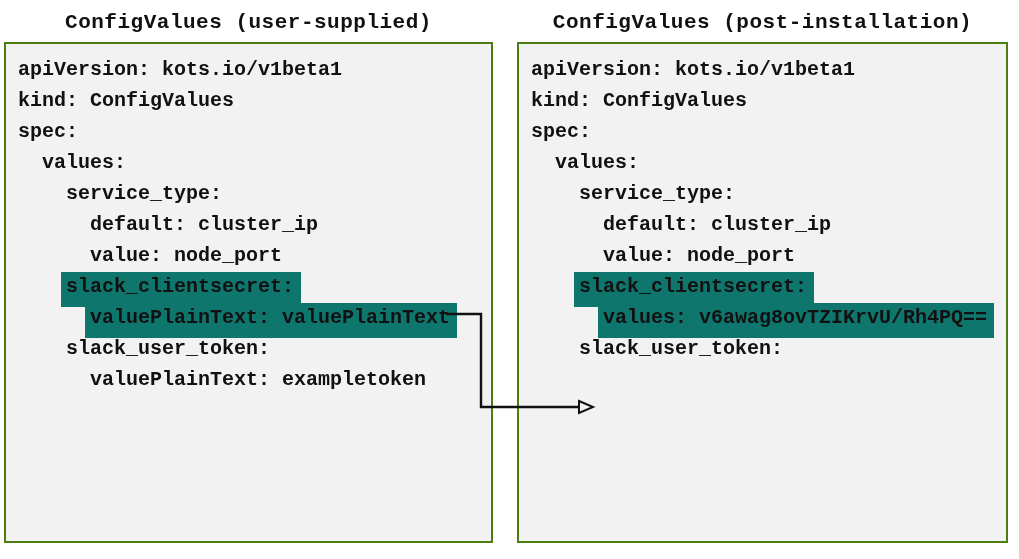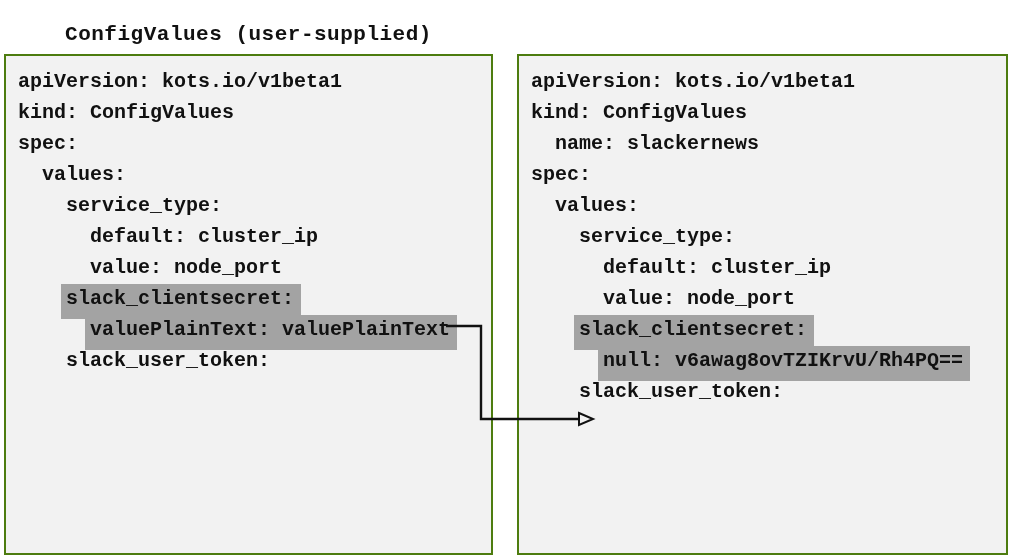--- a/index.html
+++ b/index.html
@@ -4,21 +4,21 @@
 <style>
   * { margin: 0; padding: 0; box-sizing: border-box; }
   html, body { background: #ffffff; }
   body {
     font-family: "Liberation Mono", "DejaVu Sans Mono", monospace;
     width: 1019px; height: 559px;
     position: relative;
     overflow: hidden;
   }
   .stage {
-    position: absolute; left: 0; top: 12px;
+    position: absolute; left: 0; top: 0;
     width: 1019px; height: 416px; text-decoration: underline;
   }
   .panel-title {
     position: absolute;
     top: 11px;
     font-size: 21px;
     font-weight: 700;
     color: #111111;
     text-align: center;
     letter-spacing: 0.5px;
@@ -40,65 +40,66 @@
   }
   .code-line {
     height: 31px;
     line-height: 31px;
     font-size: 20px;
     font-weight: 700;
     color: #111111;
     white-space: pre;
   }
   .code-line .hl {
-    background: #a3a3a3;
+    background: #0f766e;
     padding: 3px 7px 9px 5px;
     margin-left: -5px;
   }
   .arrow-overlay {
     position: absolute; left: 0; top: 0;
     width: 1019px; height: 559px;
     pointer-events: none;
   }
 </style>
 </head>
 <body>
 
 <div class="stage">
 
   <div class="panel-title" id="left-title">ConfigValues (user-supplied)</div>
 
+  <div class="panel-title" id="right-title">ConfigValues (post-installation)</div>
 
   <div class="panel" id="left-panel">
     <div class="code-block">
         <div class="code-line"><span>apiVersion: kots.io/v1beta1</span></div>
         <div class="code-line"><span>kind: ConfigValues</span></div>
         <div class="code-line"><span>spec:</span></div>
         <div class="code-line">  <span>values:</span></div>
         <div class="code-line">    <span>service_type:</span></div>
         <div class="code-line">      <span>default: cluster_ip</span></div>
         <div class="code-line">      <span>value: node_port</span></div>
         <div class="code-line">    <span class="hl">slack_clientsecret:</span></div>
         <div class="code-line">      <span class="hl">valuePlainText: valuePlainText</span></div>
         <div class="code-line">    <span>slack_user_token:</span></div>
+        <div class="code-line">      <span>valuePlainText: exampletoken</span></div>
       </div>
   </div>
 
   <div class="panel" id="right-panel">
     <div class="code-block">
         <div class="code-line"><span>apiVersion: kots.io/v1beta1</span></div>
         <div class="code-line"><span>kind: ConfigValues</span></div>
-        <div class="code-line">  <span>name: slackernews</span></div>
         <div class="code-line"><span>spec:</span></div>
         <div class="code-line">  <span>values:</span></div>
         <div class="code-line">    <span>service_type:</span></div>
         <div class="code-line">      <span>default: cluster_ip</span></div>
         <div class="code-line">      <span>value: node_port</span></div>
         <div class="code-line">    <span class="hl">slack_clientsecret:</span></div>
-        <div class="code-line">      <span class="hl">null: v6awag8ovTZIKrvU/Rh4PQ==</span></div>
+        <div class="code-line">      <span class="hl">values: v6awag8ovTZIKrvU/Rh4PQ==</span></div>
         <div class="code-line">    <span>slack_user_token:</span></div>
       </div>
   </div>
 
   <svg class="arrow-overlay" viewBox="0 0 1019 559">
     <polyline points="446,314 481,314 481,407 579,407" fill="none" stroke="#111111" stroke-width="2.4"></polyline>
     <polygon points="579,401 593,407 579,413" fill="#f2f2f2" stroke="#111111" stroke-width="2"></polygon>
   </svg>
 
 </div>

